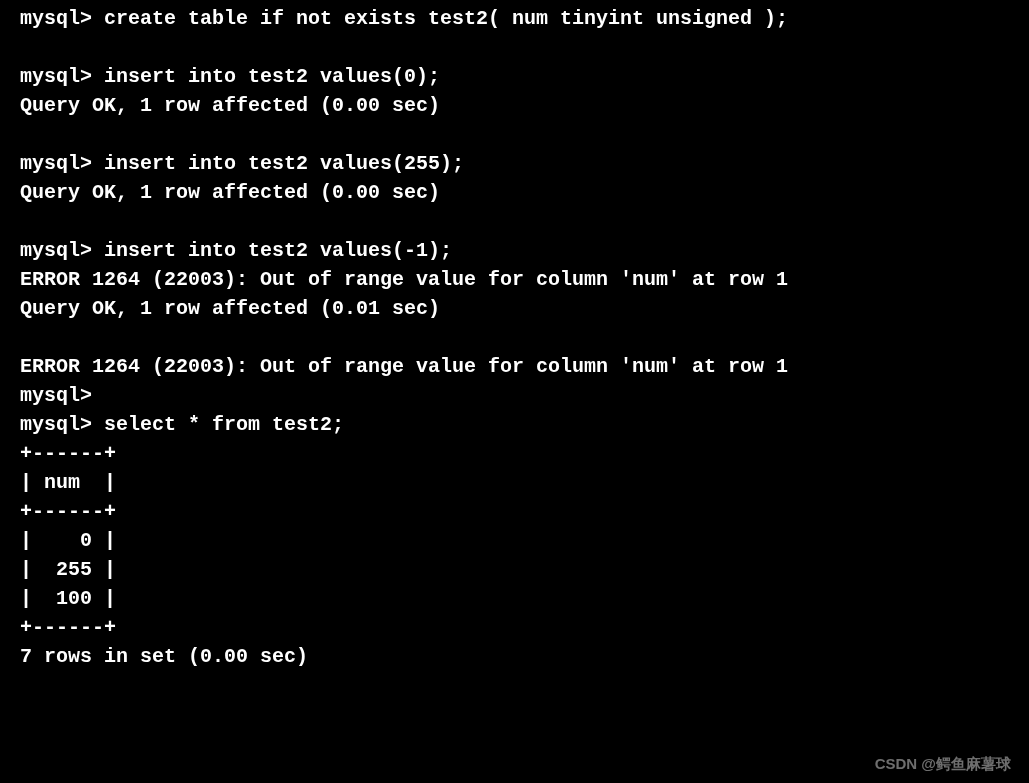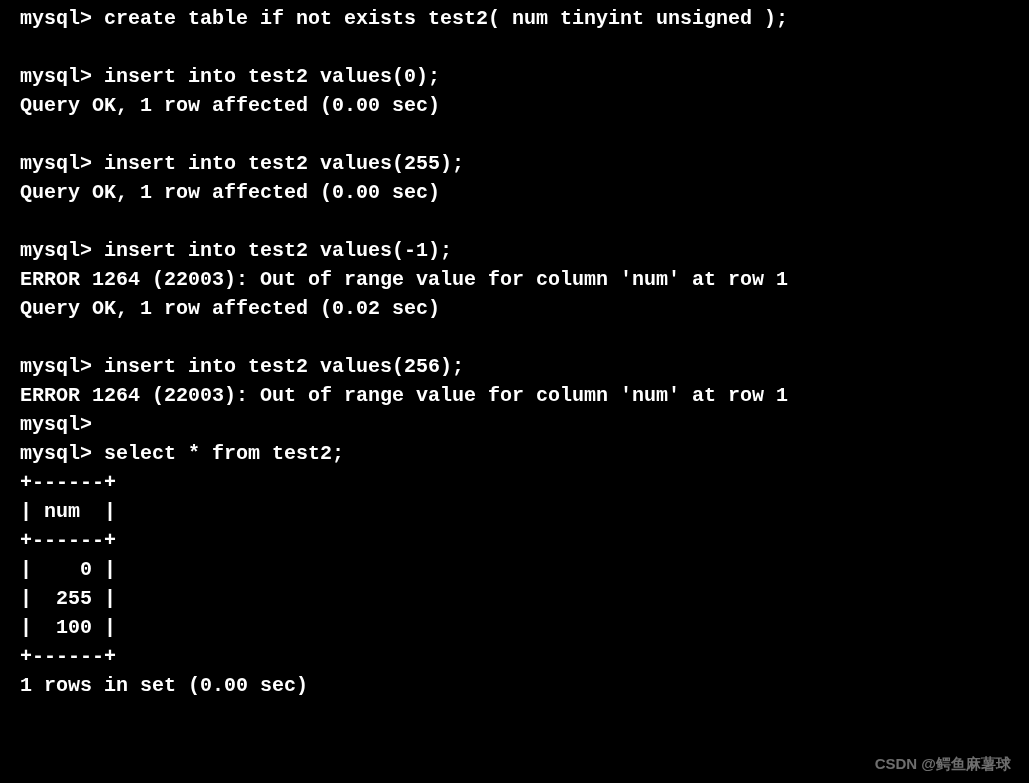--- a/index.html
+++ b/index.html
@@ -40,29 +40,28 @@
   <div class="terminal-line">mysql&gt; create table if not exists test2( num tinyint unsigned );</div>
   <div class="terminal-line">&nbsp;</div>
   <div class="terminal-line">mysql&gt; insert into test2 values(0);</div>
   <div class="terminal-line">Query OK, 1 row affected (0.00 sec)</div>
   <div class="terminal-line">&nbsp;</div>
   <div class="terminal-line">mysql&gt; insert into test2 values(255);</div>
   <div class="terminal-line">Query OK, 1 row affected (0.00 sec)</div>
   <div class="terminal-line">&nbsp;</div>
   <div class="terminal-line">mysql&gt; insert into test2 values(-1);</div>
   <div class="terminal-line">ERROR 1264 (22003): Out of range value for column 'num' at row 1</div>
-  <div class="terminal-line">Query OK, 1 row affected (0.02 sec)</div>
+  <div class="terminal-line">Query OK, 1 row affected (0.01 sec)</div>
   <div class="terminal-line">&nbsp;</div>
-  <div class="terminal-line">mysql&gt; insert into test2 values(256);</div>
   <div class="terminal-line">ERROR 1264 (22003): Out of range value for column 'num' at row 1</div>
   <div class="terminal-line">mysql&gt; </div>
   <div class="terminal-line">mysql&gt; select * from test2;</div>
   <div class="terminal-line">+------+</div>
   <div class="terminal-line">| num  |</div>
   <div class="terminal-line">+------+</div>
   <div class="terminal-line">|    0 |</div>
   <div class="terminal-line">|  255 |</div>
   <div class="terminal-line">|  100 |</div>
   <div class="terminal-line">+------+</div>
-  <div class="terminal-line">1 rows in set (0.00 sec)</div>
+  <div class="terminal-line">7 rows in set (0.00 sec)</div>
 </div>
 
 <div class="watermark">CSDN @鳄鱼麻薯球</div>
 
 </body></html>

